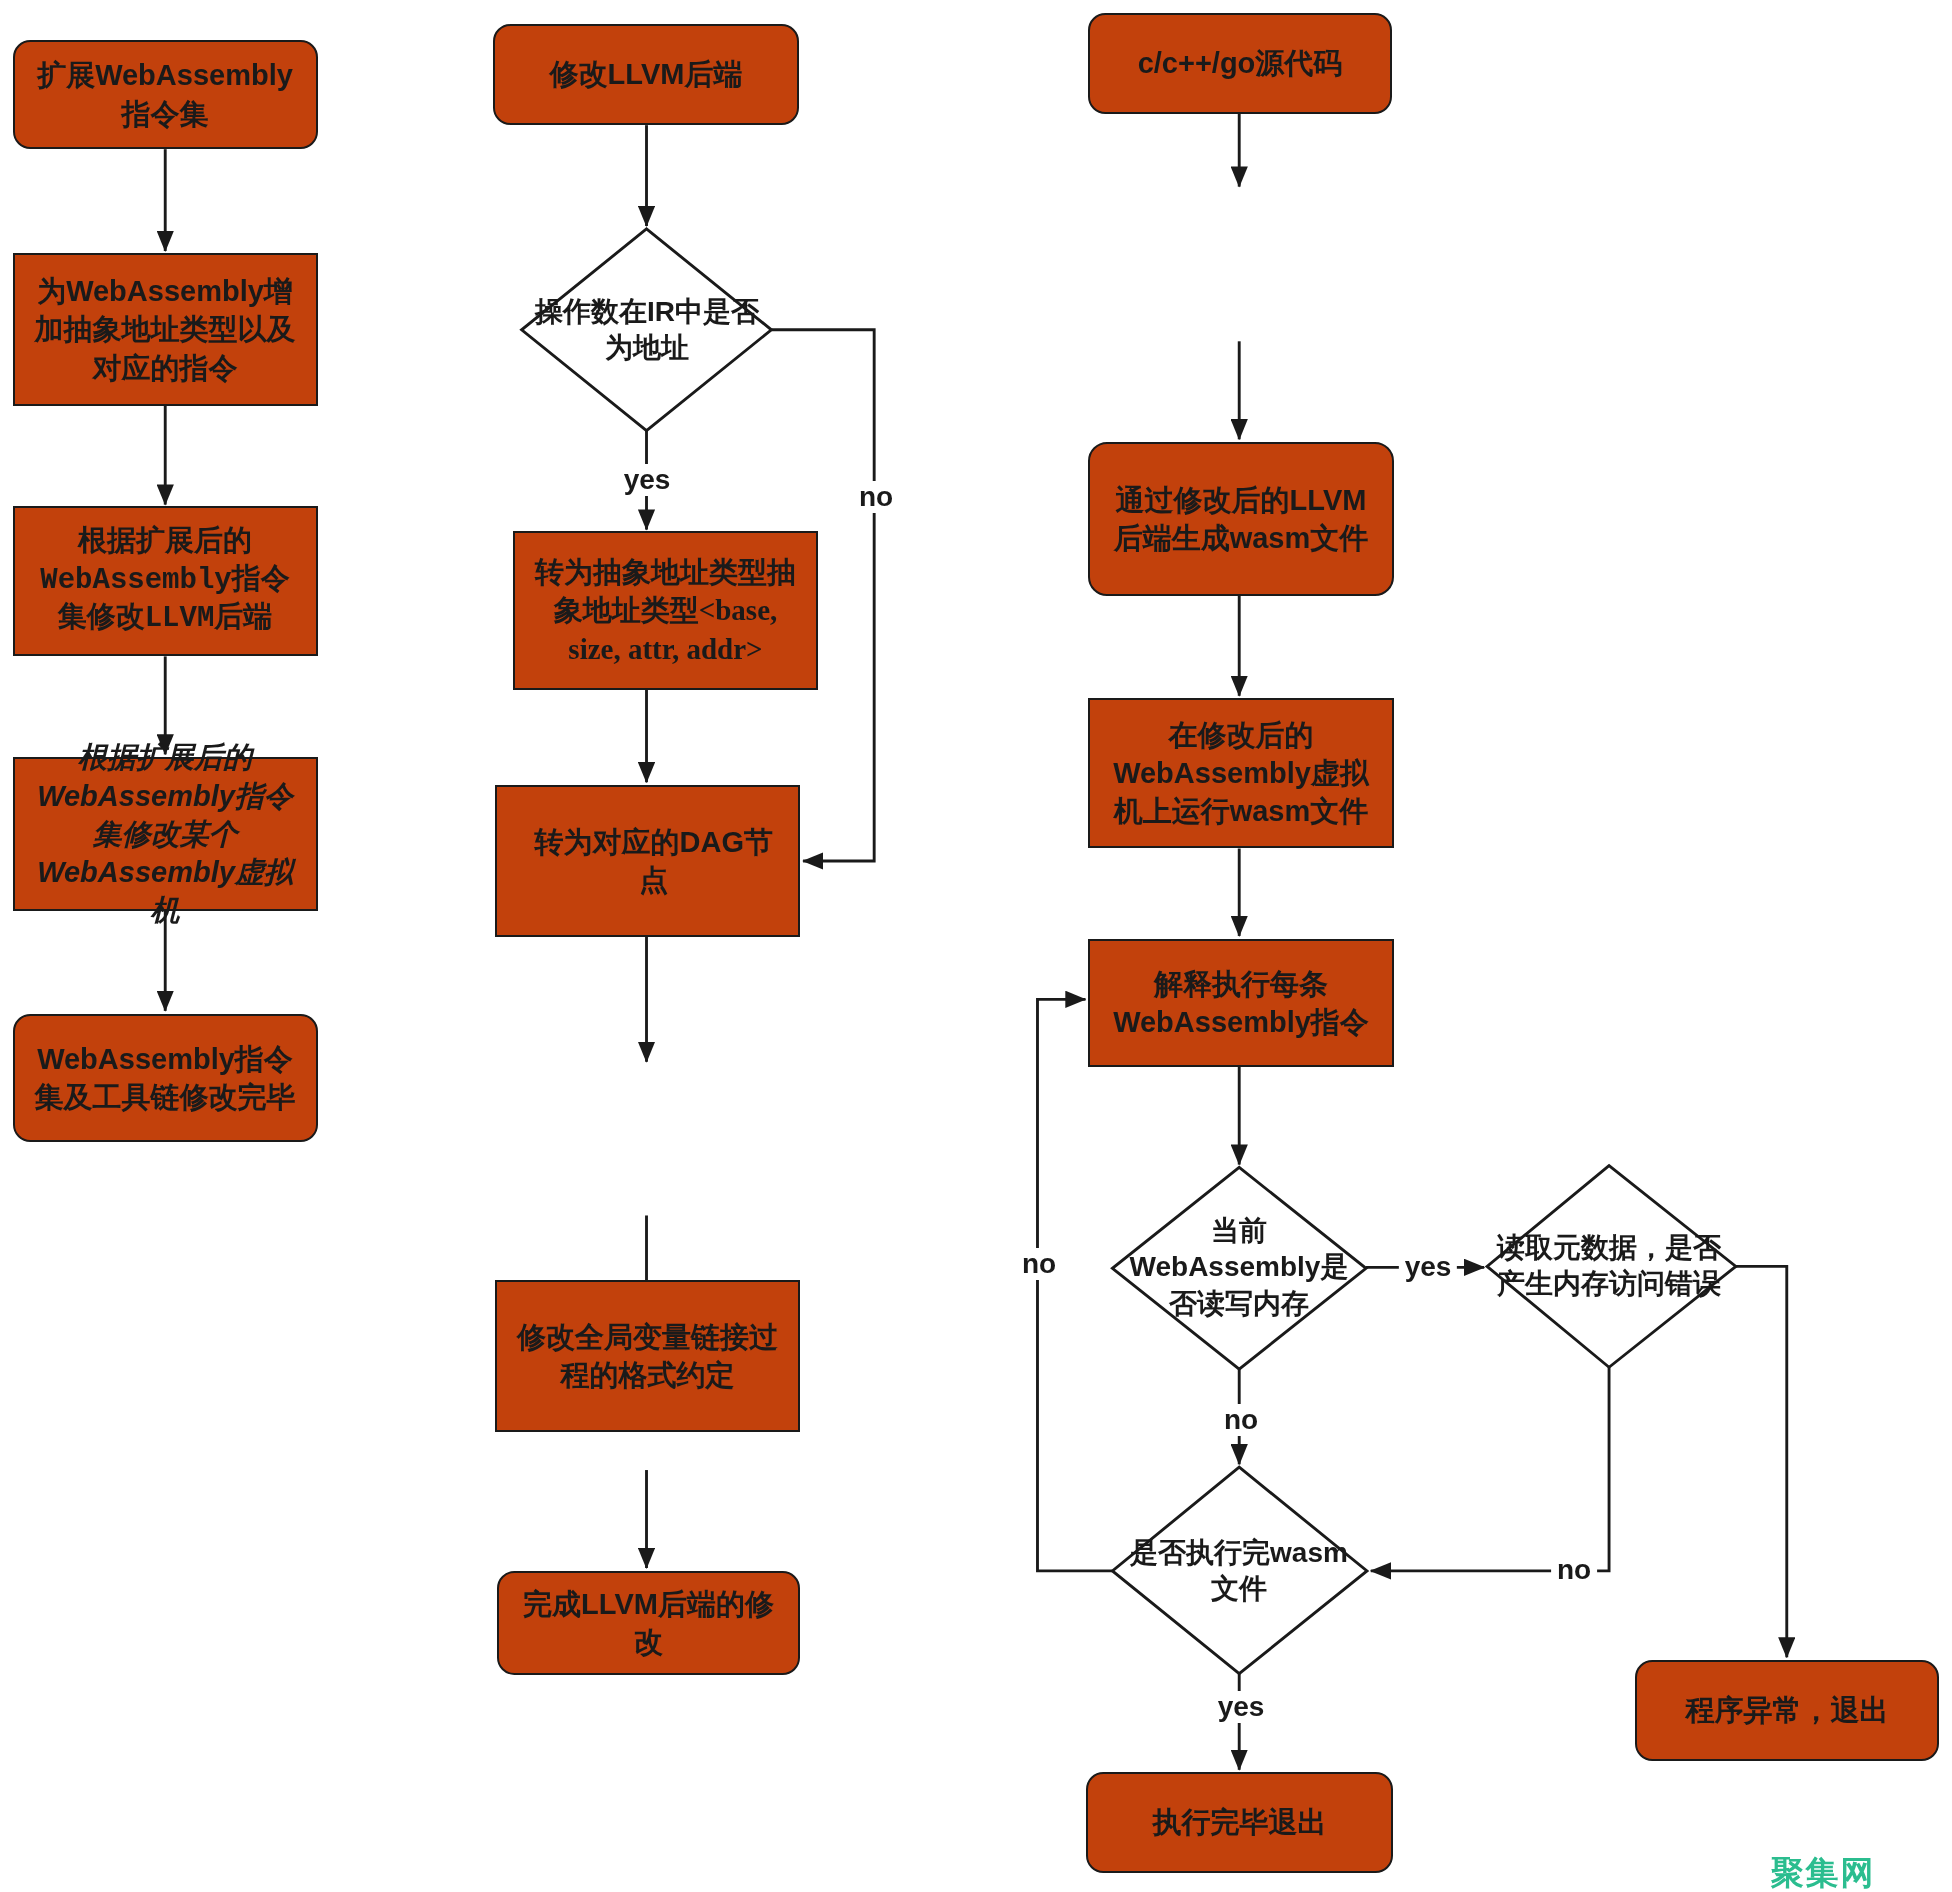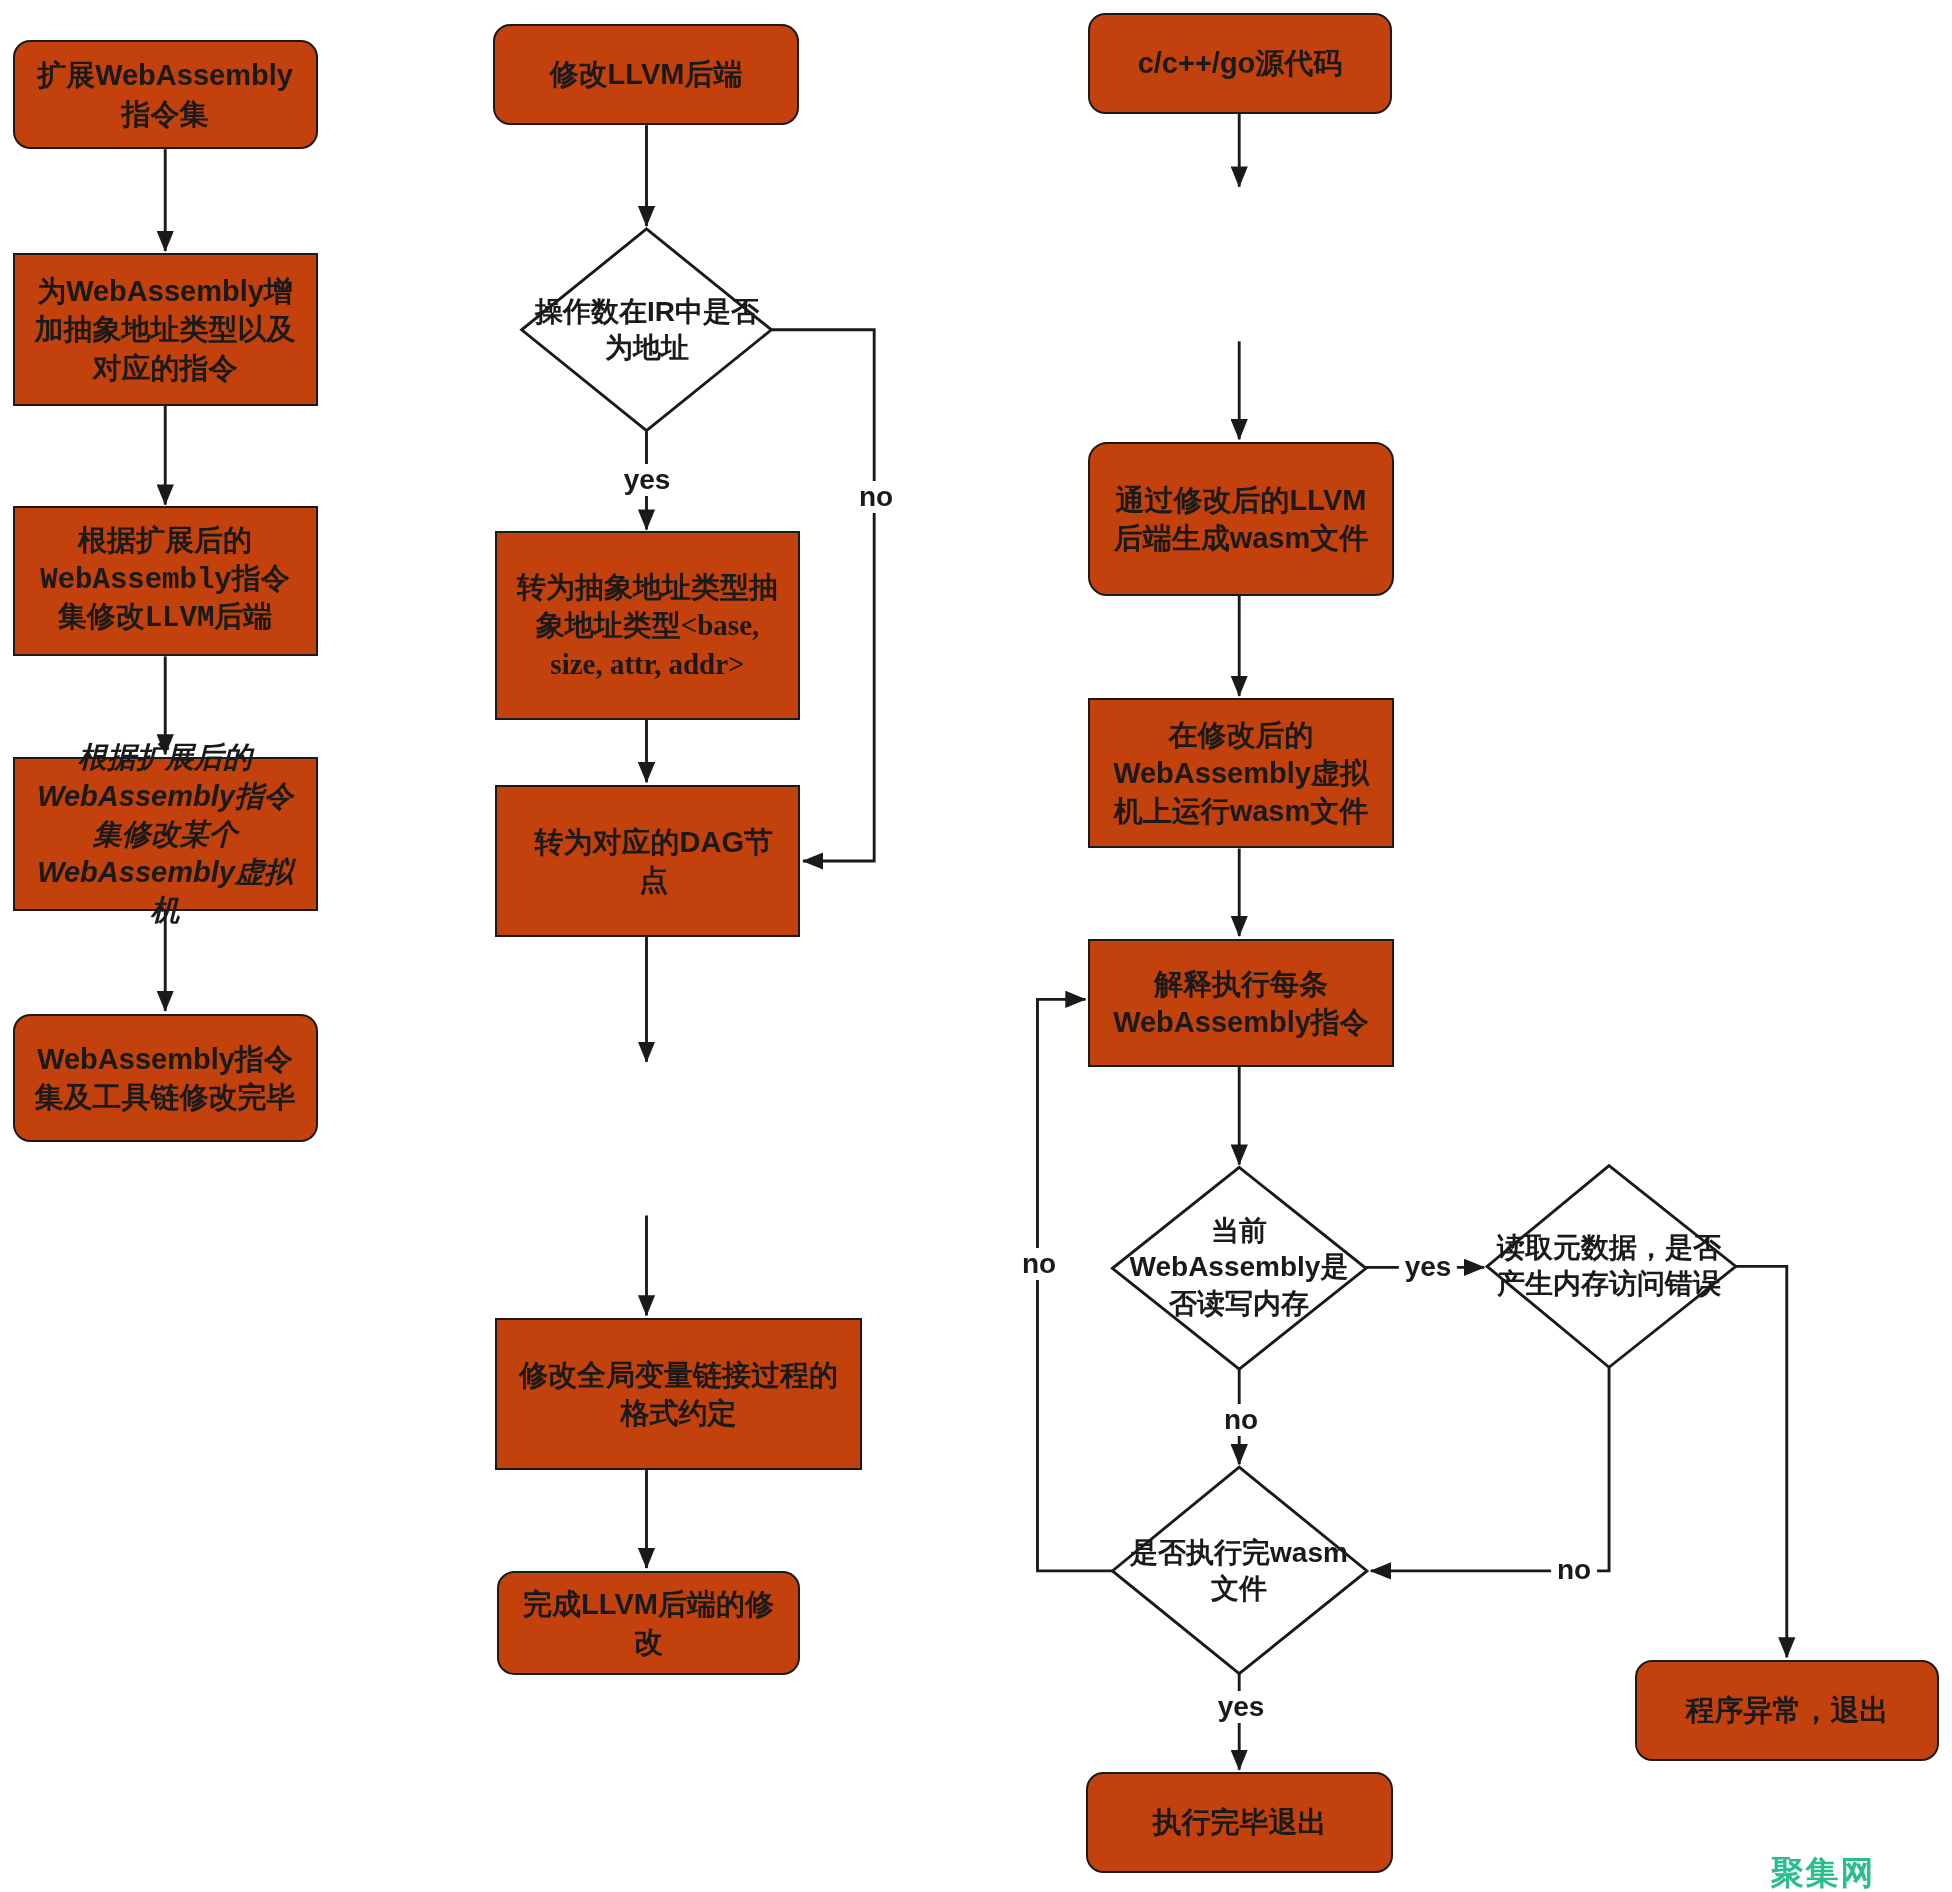--- a/index.html
+++ b/index.html
@@ -75,27 +75,27 @@
   </svg>
 
   <div class="node rounded" style="left:12.5px;top:40px;width:305px;height:109px;">扩展WebAssembly指令集</div>
   <div class="node" style="left:12.5px;top:253px;width:305px;height:153px;">为WebAssembly增加抽象地址类型以及对应的指令</div>
   <div class="node" style="left:12.5px;top:506px;width:305px;height:150px;font-family:Liberation Mono, monospace;">根据扩展后的WebAssembly指令集修改LLVM后端</div>
   <div class="node" style="left:12.5px;top:757px;width:305px;height:154px;font-style:italic;">根据扩展后的WebAssembly指令集修改某个WebAssembly虚拟机</div>
   <div class="node rounded" style="left:12.5px;top:1014px;width:305px;height:128px;">WebAssembly指令集及工具链修改完毕</div>
 
   <div class="node rounded" style="left:493px;top:24px;width:306px;height:101px;">修改LLVM后端</div>
   <div class="dtext" style="left:647px;top:330px;width:231px;">操作数在IR中是否为地址</div>
-  <div class="node" style="left:495px;top:531px;width:305px;height:189px;text-align:center;">
+  <div class="node" style="left:513px;top:531px;width:305px;height:159px;text-align:center;">
     <div>
       <span>转为抽象地址类型抽象地址类型</span><span class="code-serif">&lt;base, size, attr, addr&gt;</span>
     </div>
   </div>
   <div class="node" style="left:495px;top:785px;width:305px;height:152px;padding-left:24px;">转为对应的DAG节点</div>
-  <div class="node" style="left:495px;top:1318px;width:367px;height:152px;">修改全局变量链接过程的格式约定</div>
+  <div class="node" style="left:495px;top:1280px;width:305px;height:152px;">修改全局变量链接过程的格式约定</div>
   <div class="node rounded" style="left:497px;top:1571px;width:303px;height:104px;">完成LLVM后端的修改</div>
 
   <div class="node rounded" style="left:1088px;top:12.5px;width:304px;height:101px;">c/c++/go源代码</div>
   <div class="node" style="left:1088px;top:442px;width:306px;height:154px;border-radius:19px;">通过修改后的LLVM后端生成wasm文件</div>
   <div class="node" style="left:1088px;top:698px;width:306px;height:150px;">在修改后的WebAssembly虚拟机上运行wasm文件</div>
   <div class="node" style="left:1088px;top:939px;width:306px;height:128px;">解释执行每条WebAssembly指令</div>
   <div class="dtext" style="left:1239px;top:1268px;width:240px;">当前WebAssembly是否读写内存</div>
   <div class="dtext" style="left:1609px;top:1266px;width:231px;">读取元数据，是否产生内存访问错误</div>
   <div class="dtext" style="left:1239px;top:1571px;width:221px;">是否执行完wasm文件</div>
   <div class="node rounded" style="left:1086px;top:1772px;width:307px;height:101px;">执行完毕退出</div>

